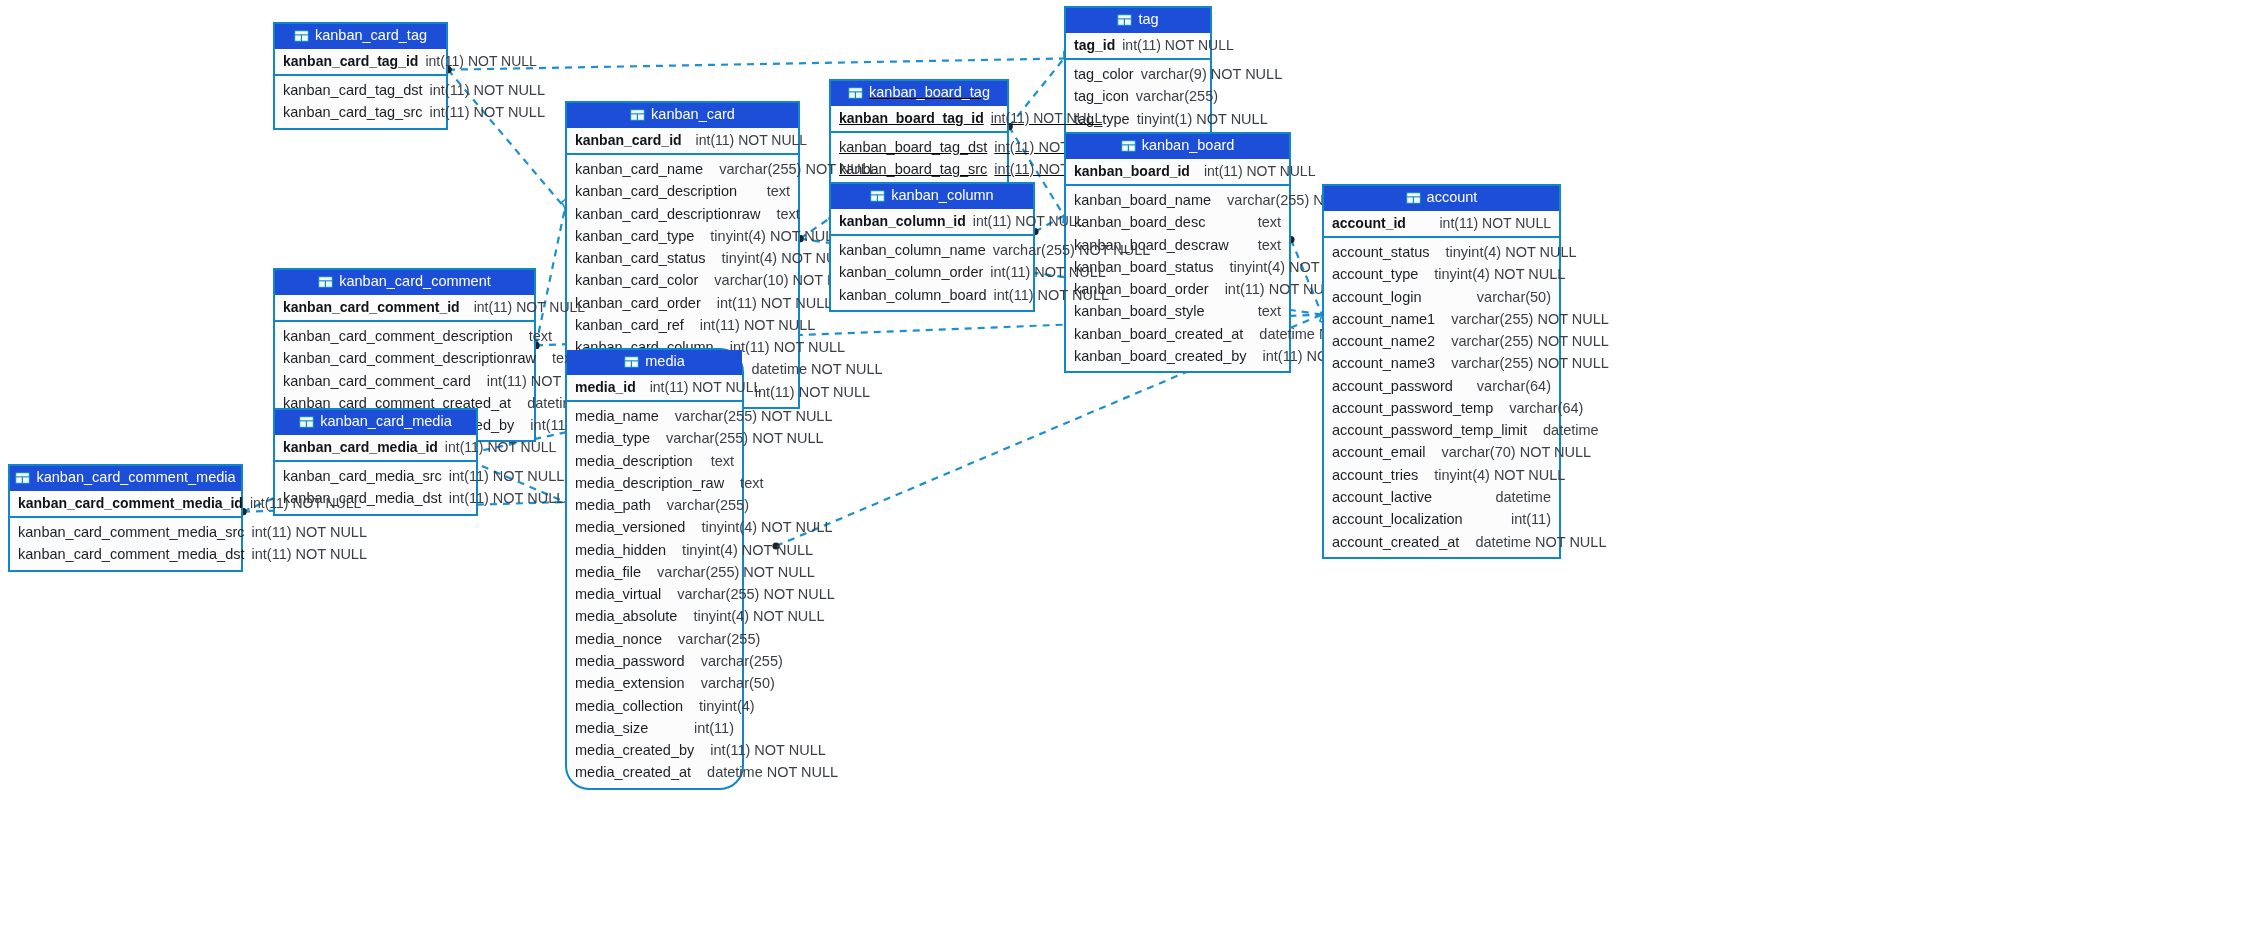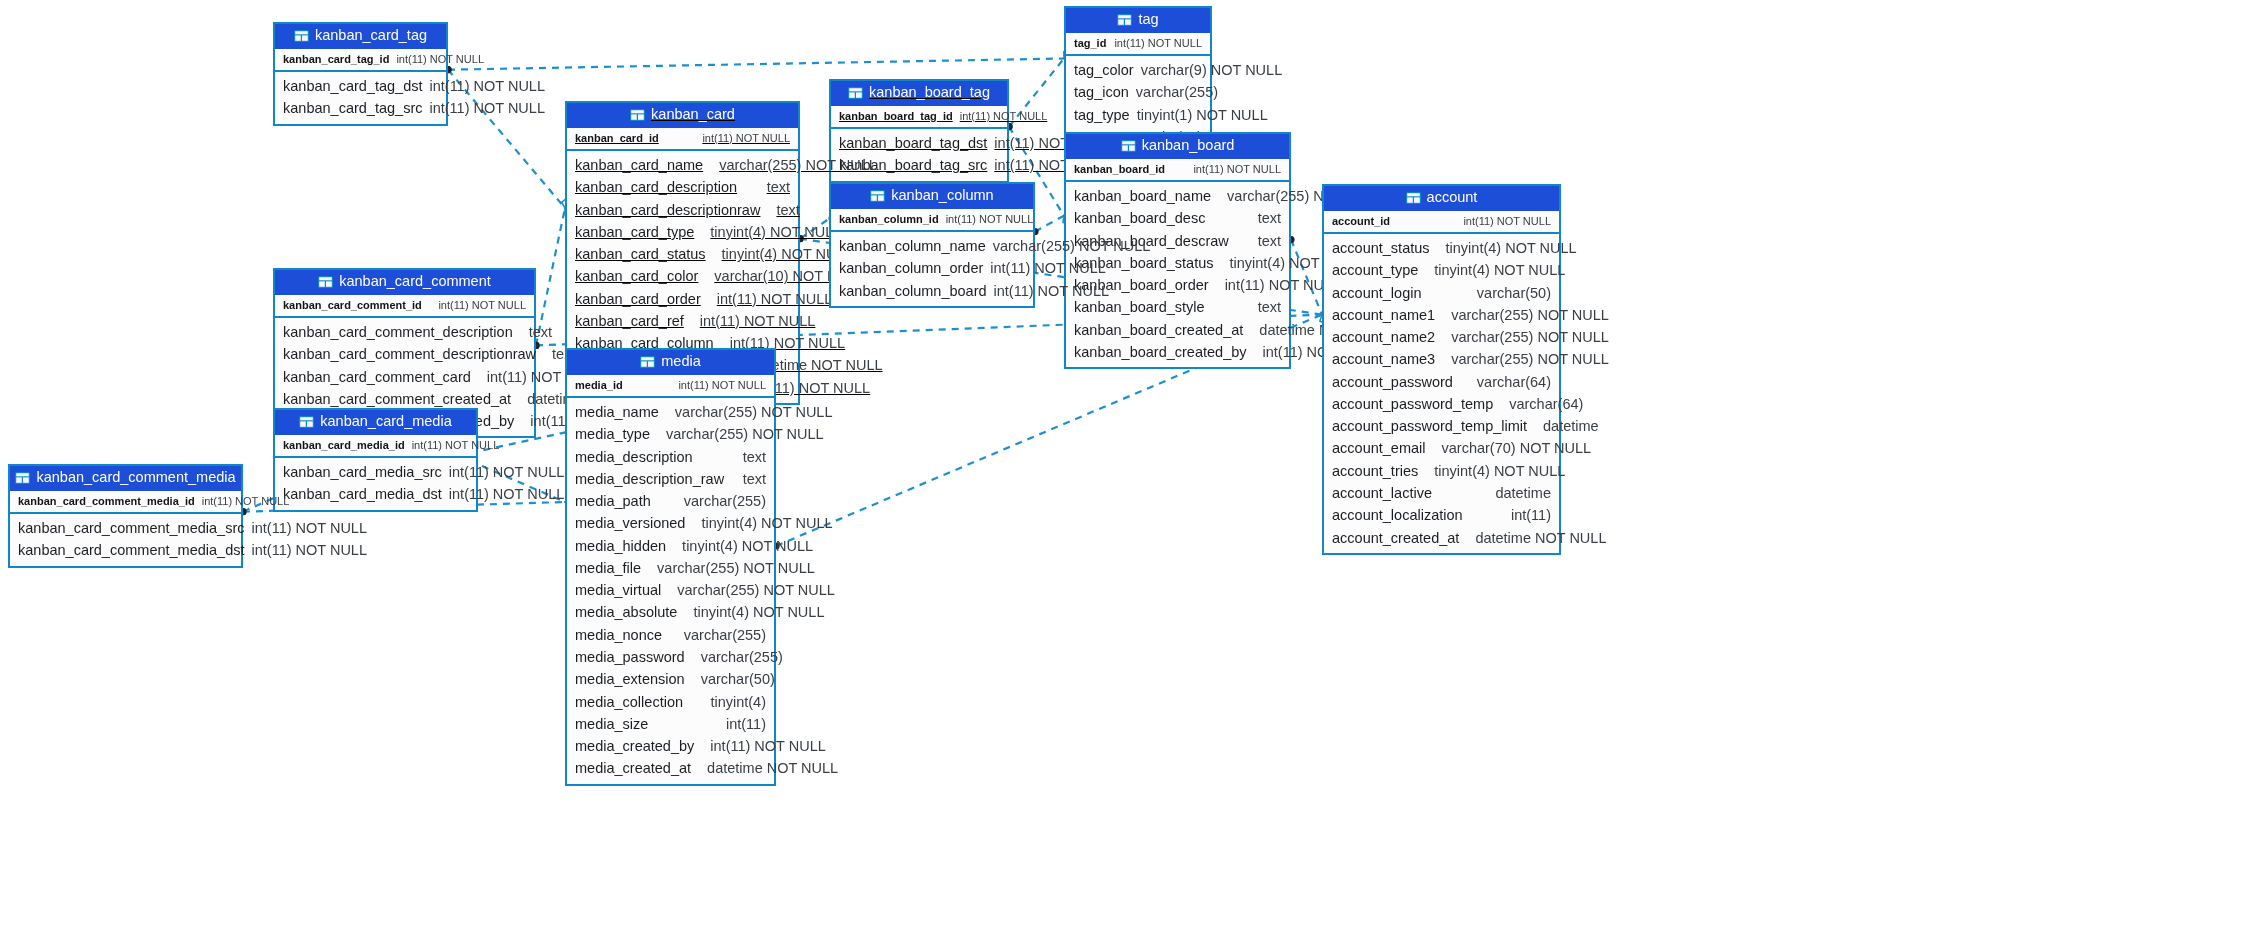--- a/index.html
+++ b/index.html
@@ -50,21 +50,21 @@
     flex: 0 0 auto;
     position: relative;
   }
   .tbl-icon svg { display: block; }
   .entity-pk {
     display: flex;
     justify-content: space-between;
     align-items: flex-start;
     padding: 4px 8px 5px 8px;
     border-bottom: 2px solid #1186c8;
-    font-size: 11px;
+    font-size: 14px;
     white-space: nowrap;
     gap: 14px;
   }
   .pk-name { font-weight: bold; color: #111418; }
   .pk-type { color: #3a3f45; font-weight: normal; }
   .entity-fields { padding: 4px 0 3px 0; }
   .field-row {
     display: flex;
     justify-content: space-between;
     align-items: baseline;
@@ -244,21 +244,21 @@
           <div class="field-row">
             <span class="f-name">kanban_board_tag_dst</span>
             <span class="f-type">int(11) NOT NULL</span>
           </div>
           <div class="field-row">
             <span class="f-name">kanban_board_tag_src</span>
             <span class="f-type">int(11) NOT NULL</span>
           </div>
         </div>
       </div>
-      <div class="entity" style="left: 565px; top: 101px; width: 235px; text-decoration: underline;">
+      <div class="entity" style="left: 565px; top: 101px; width: 235px;">
         <div class="entity-header">
           <span class="tbl-icon">
             <svg width="15" height="12" viewBox="0 0 15 12">
               <rect x="0" y="0" width="15" height="12" rx="1.5" fill="#1186c8"></rect>
               <rect x="1.2" y="1.2" width="12.6" height="3.1" fill="#ffffff" opacity="0.95"></rect>
               <rect x="1.2" y="5.4" width="5.6" height="5.4" fill="#ffffff" opacity="0.95"></rect>
               <rect x="8.0" y="5.4" width="5.8" height="5.4" fill="#ffffff" opacity="0.95"></rect>
             </svg>
           </span>
           <span>kanban_card</span>
@@ -503,21 +503,21 @@
           <div class="field-row">
             <span class="f-name">kanban_card_comment_created_at</span>
             <span class="f-type">datetime NOT NULL</span>
           </div>
           <div class="field-row">
             <span class="f-name">kanban_card_comment_created_by</span>
             <span class="f-type">int(11) NOT NULL</span>
           </div>
         </div>
       </div>
-      <div class="entity" style="left: 565px; top: 348px; width: 211px;">
+      <div class="entity" style="left: 565px; top: 348px; width: 179px; border-radius: 24px;">
         <div class="entity-header">
           <span class="tbl-icon">
             <svg width="15" height="12" viewBox="0 0 15 12">
               <rect x="0" y="0" width="15" height="12" rx="1.5" fill="#1186c8"></rect>
               <rect x="1.2" y="1.2" width="12.6" height="3.1" fill="#ffffff" opacity="0.95"></rect>
               <rect x="1.2" y="5.4" width="5.6" height="5.4" fill="#ffffff" opacity="0.95"></rect>
               <rect x="8.0" y="5.4" width="5.8" height="5.4" fill="#ffffff" opacity="0.95"></rect>
             </svg>
           </span>
           <span>media</span>

